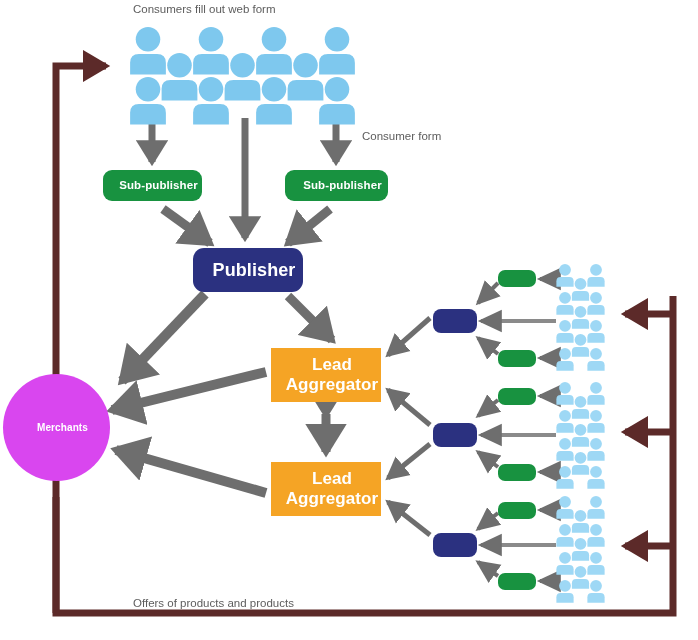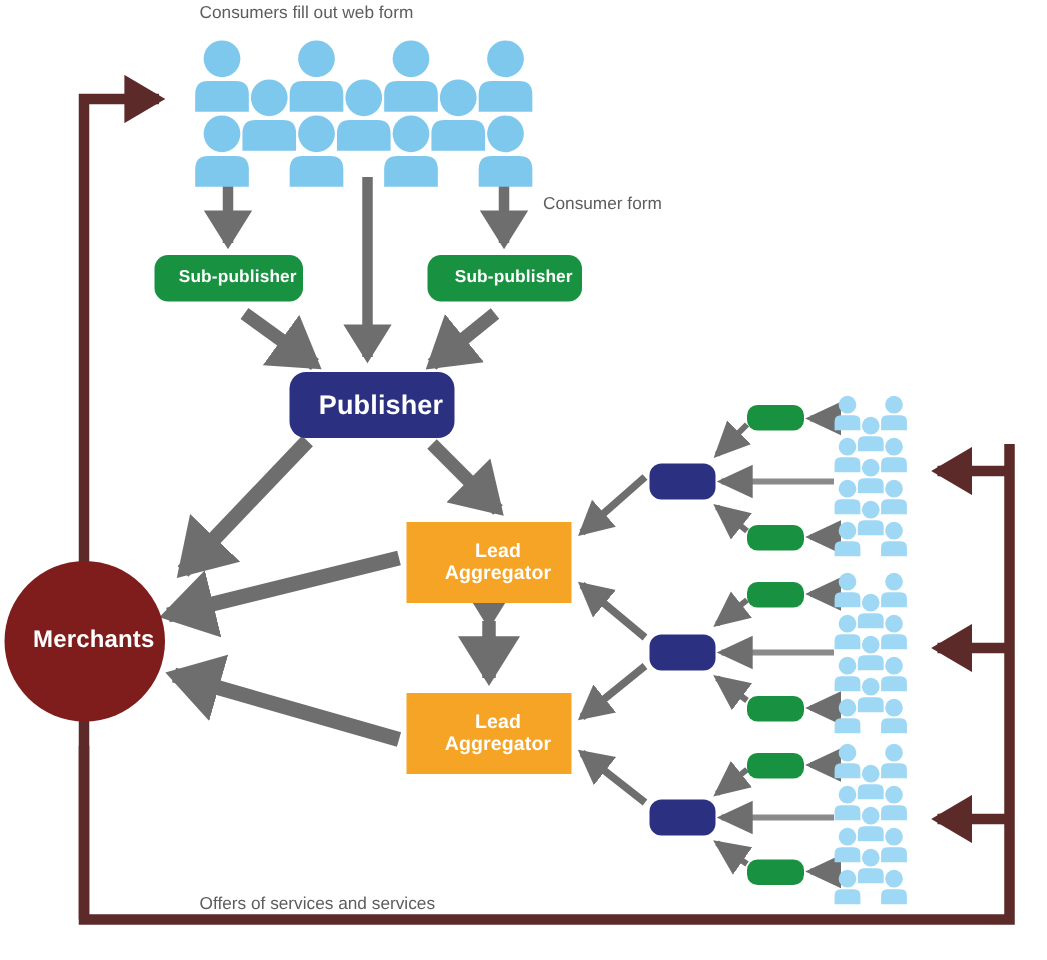--- a/index.html
+++ b/index.html
@@ -45,27 +45,27 @@
   }
   .node-publisher {
     background: #2b3180;
     border-radius: 11px;
     font-size: 18px;
     letter-spacing: 0.1px;
   }
   .node-aggregator {
     background: #f5a425;
     border-radius: 0;
-    font-size: 13px;
+    font-size: 17px;
     letter-spacing: 0.1px;
   }
   .node-merchants {
-    background: #7f1d1d;
+    background: #d946ef;
     border-radius: 50%;
-    font-size: 16px;
+    font-size: 10px;
     letter-spacing: 0.1px;
   }
   .mini-green {
     position: absolute;
     background: #189240;
     border-radius: 7px;
     z-index: 5;
   }
   .mini-navy {
     position: absolute;
@@ -358,21 +358,21 @@
           <circle cx="596" cy="585.808" r="5.8999999999999995" fill="#9ed8f5"></circle>
           <path d="M587.386,602.8000000000001 L587.386,597.1360000000001 Q587.386,592.888 591.634,592.888 L600.3659999999999,592.888 Q604.6139999999999,592.888 604.6139999999999,597.1360000000001 L604.6139999999999,602.8000000000001 Z" fill="#9ed8f5"></path>
         </g>
       </g>
   </svg>
 
   <div class="caption" style="left:133px; top:3px;text-align:right;">Consumers fill out web form</div>
 
   <div class="caption" style="left:362px; top:130px;">Consumer form</div>
 
-  <div class="caption" style="left:133px; top:597px;">Offers of services and services</div>
+  <div class="caption" style="left:133px; top:597px;">Offers of products and products</div>
 
   <div class="node node-subpublisher" style="left:103px; top:170px; width:99px; height:31px;">Sub-publisher</div>
 
   <div class="node node-subpublisher" style="left:285px; top:170px; width:103px; height:31px;">Sub-publisher</div>
 
   <div class="node node-publisher" style="left:193px; top:248px; width:110px; height:44px;">Publisher</div>
 
   <div class="node node-aggregator" style="left:271px; top:348px; width:110px; height:54px;">Lead Aggregator</div>
 
   <div class="node node-aggregator" style="left:271px; top:462px; width:110px; height:54px;">Lead Aggregator</div>

